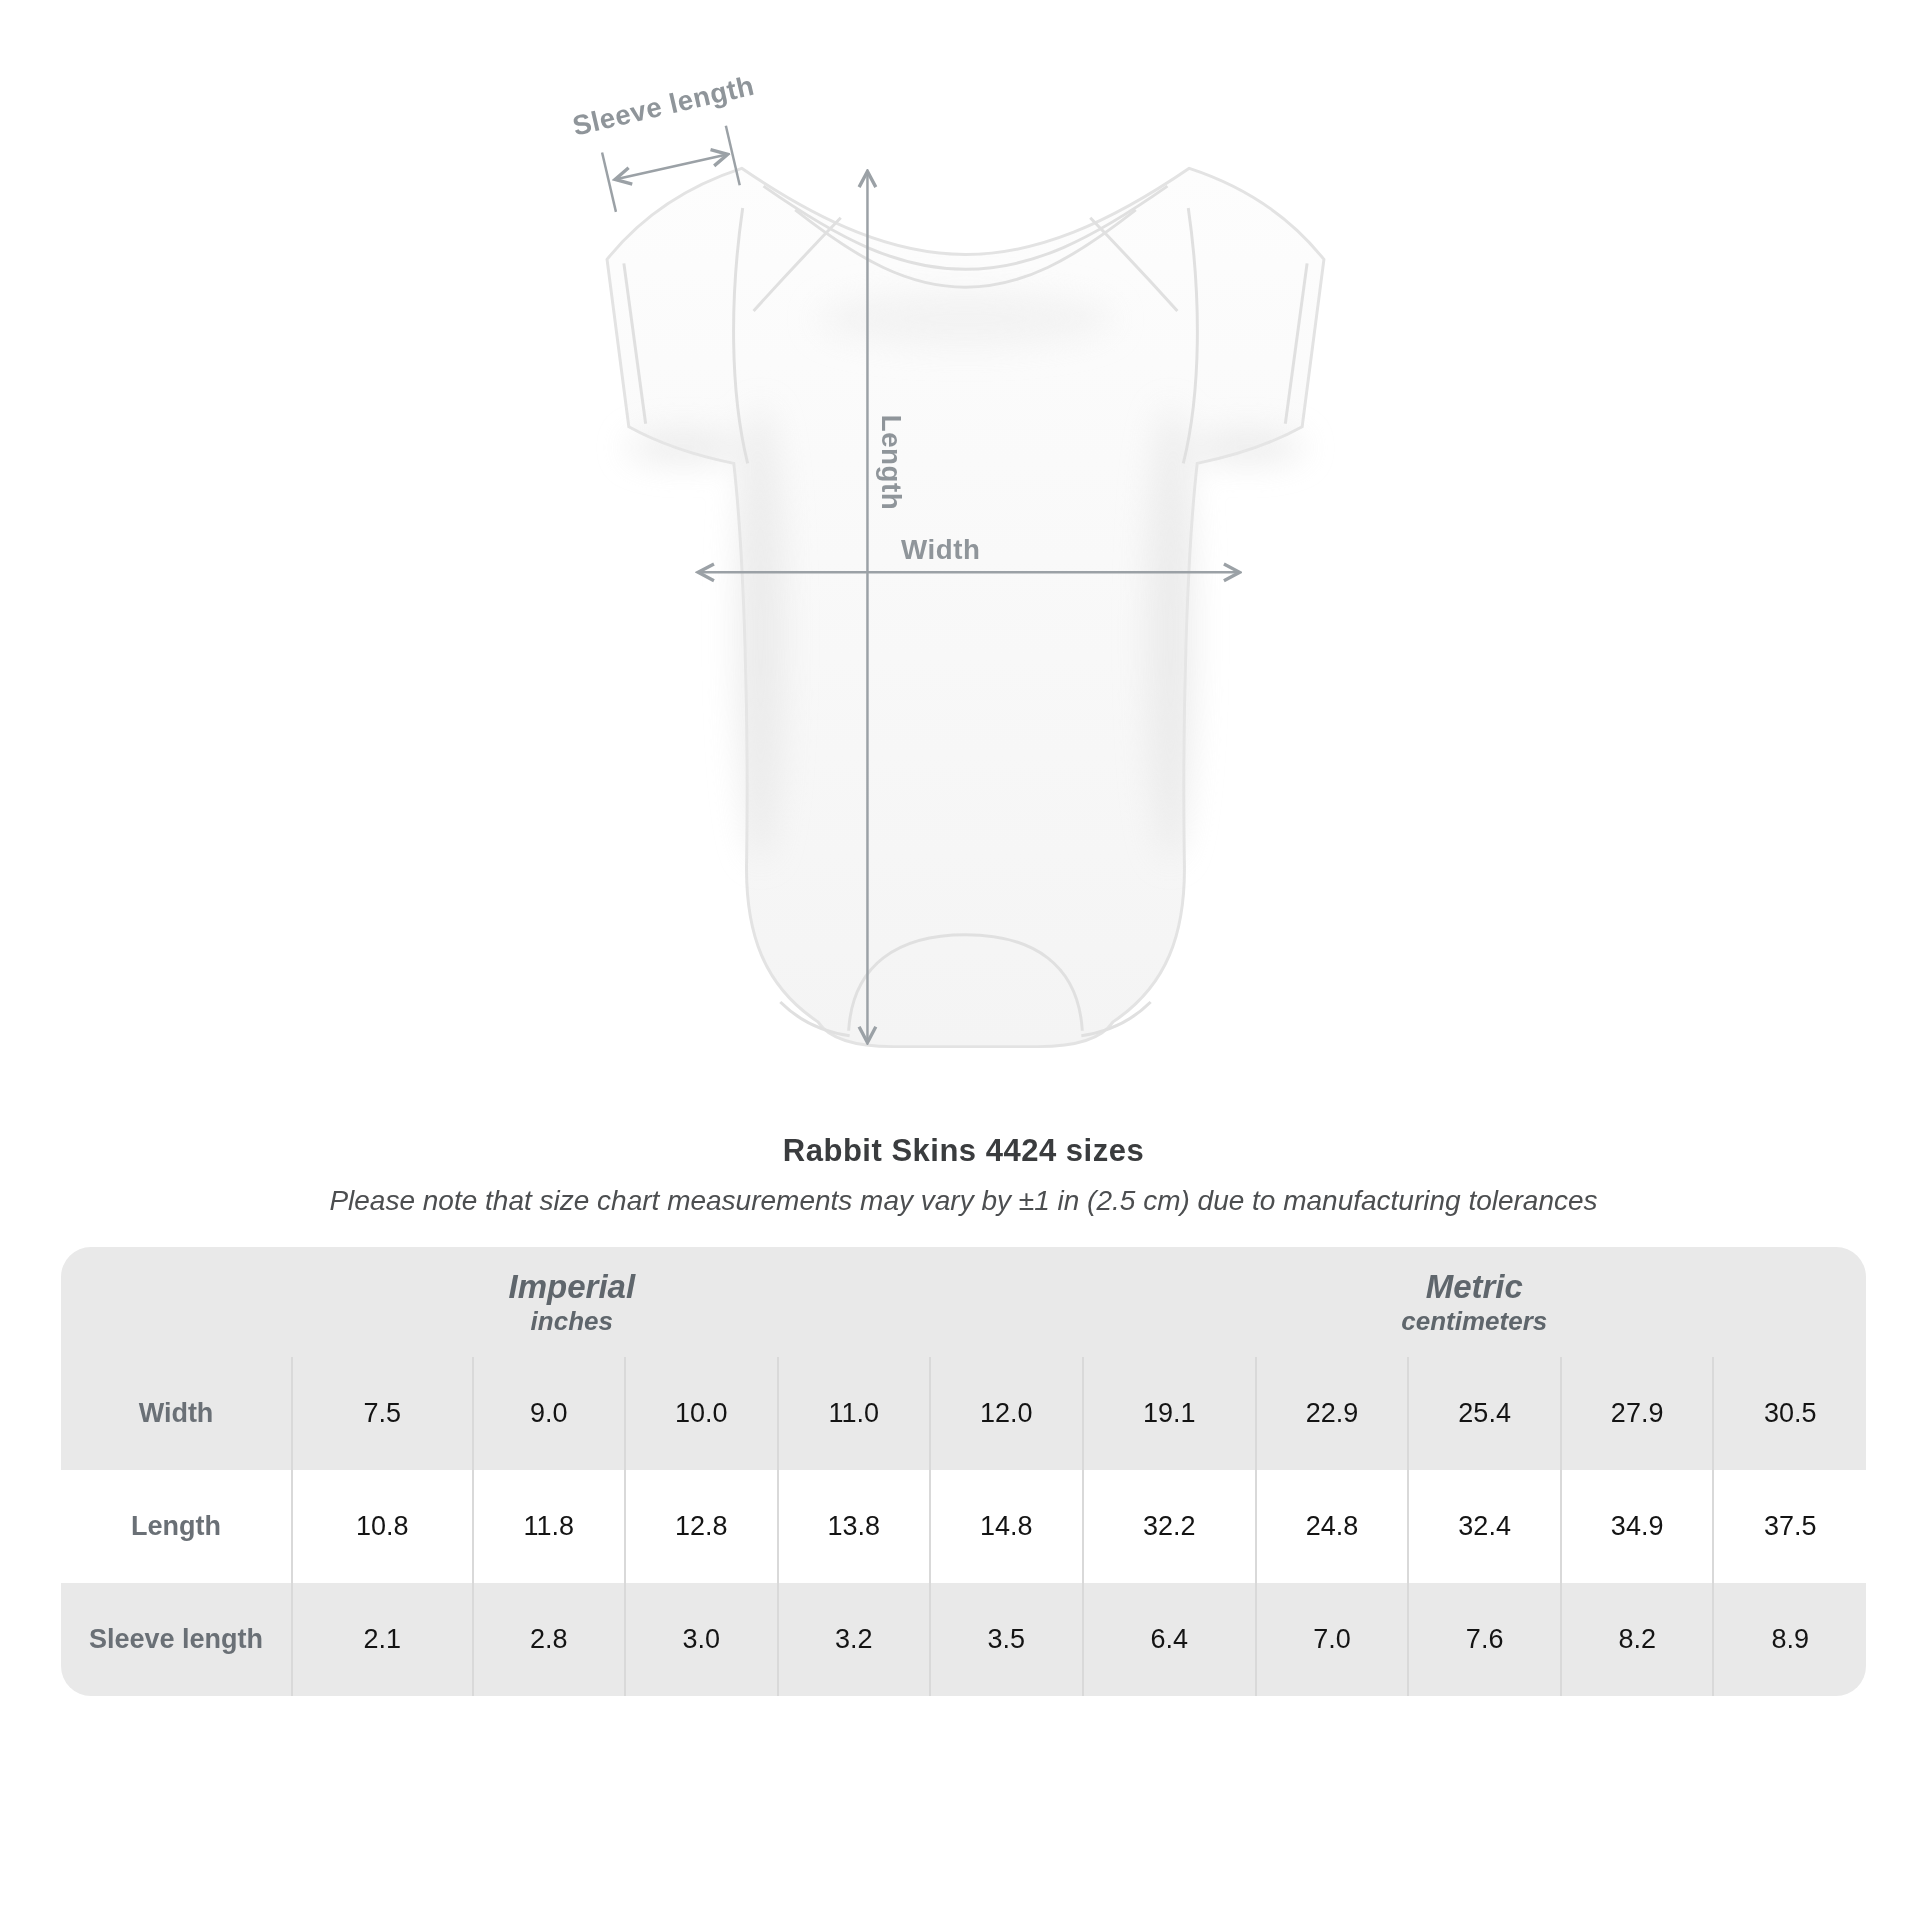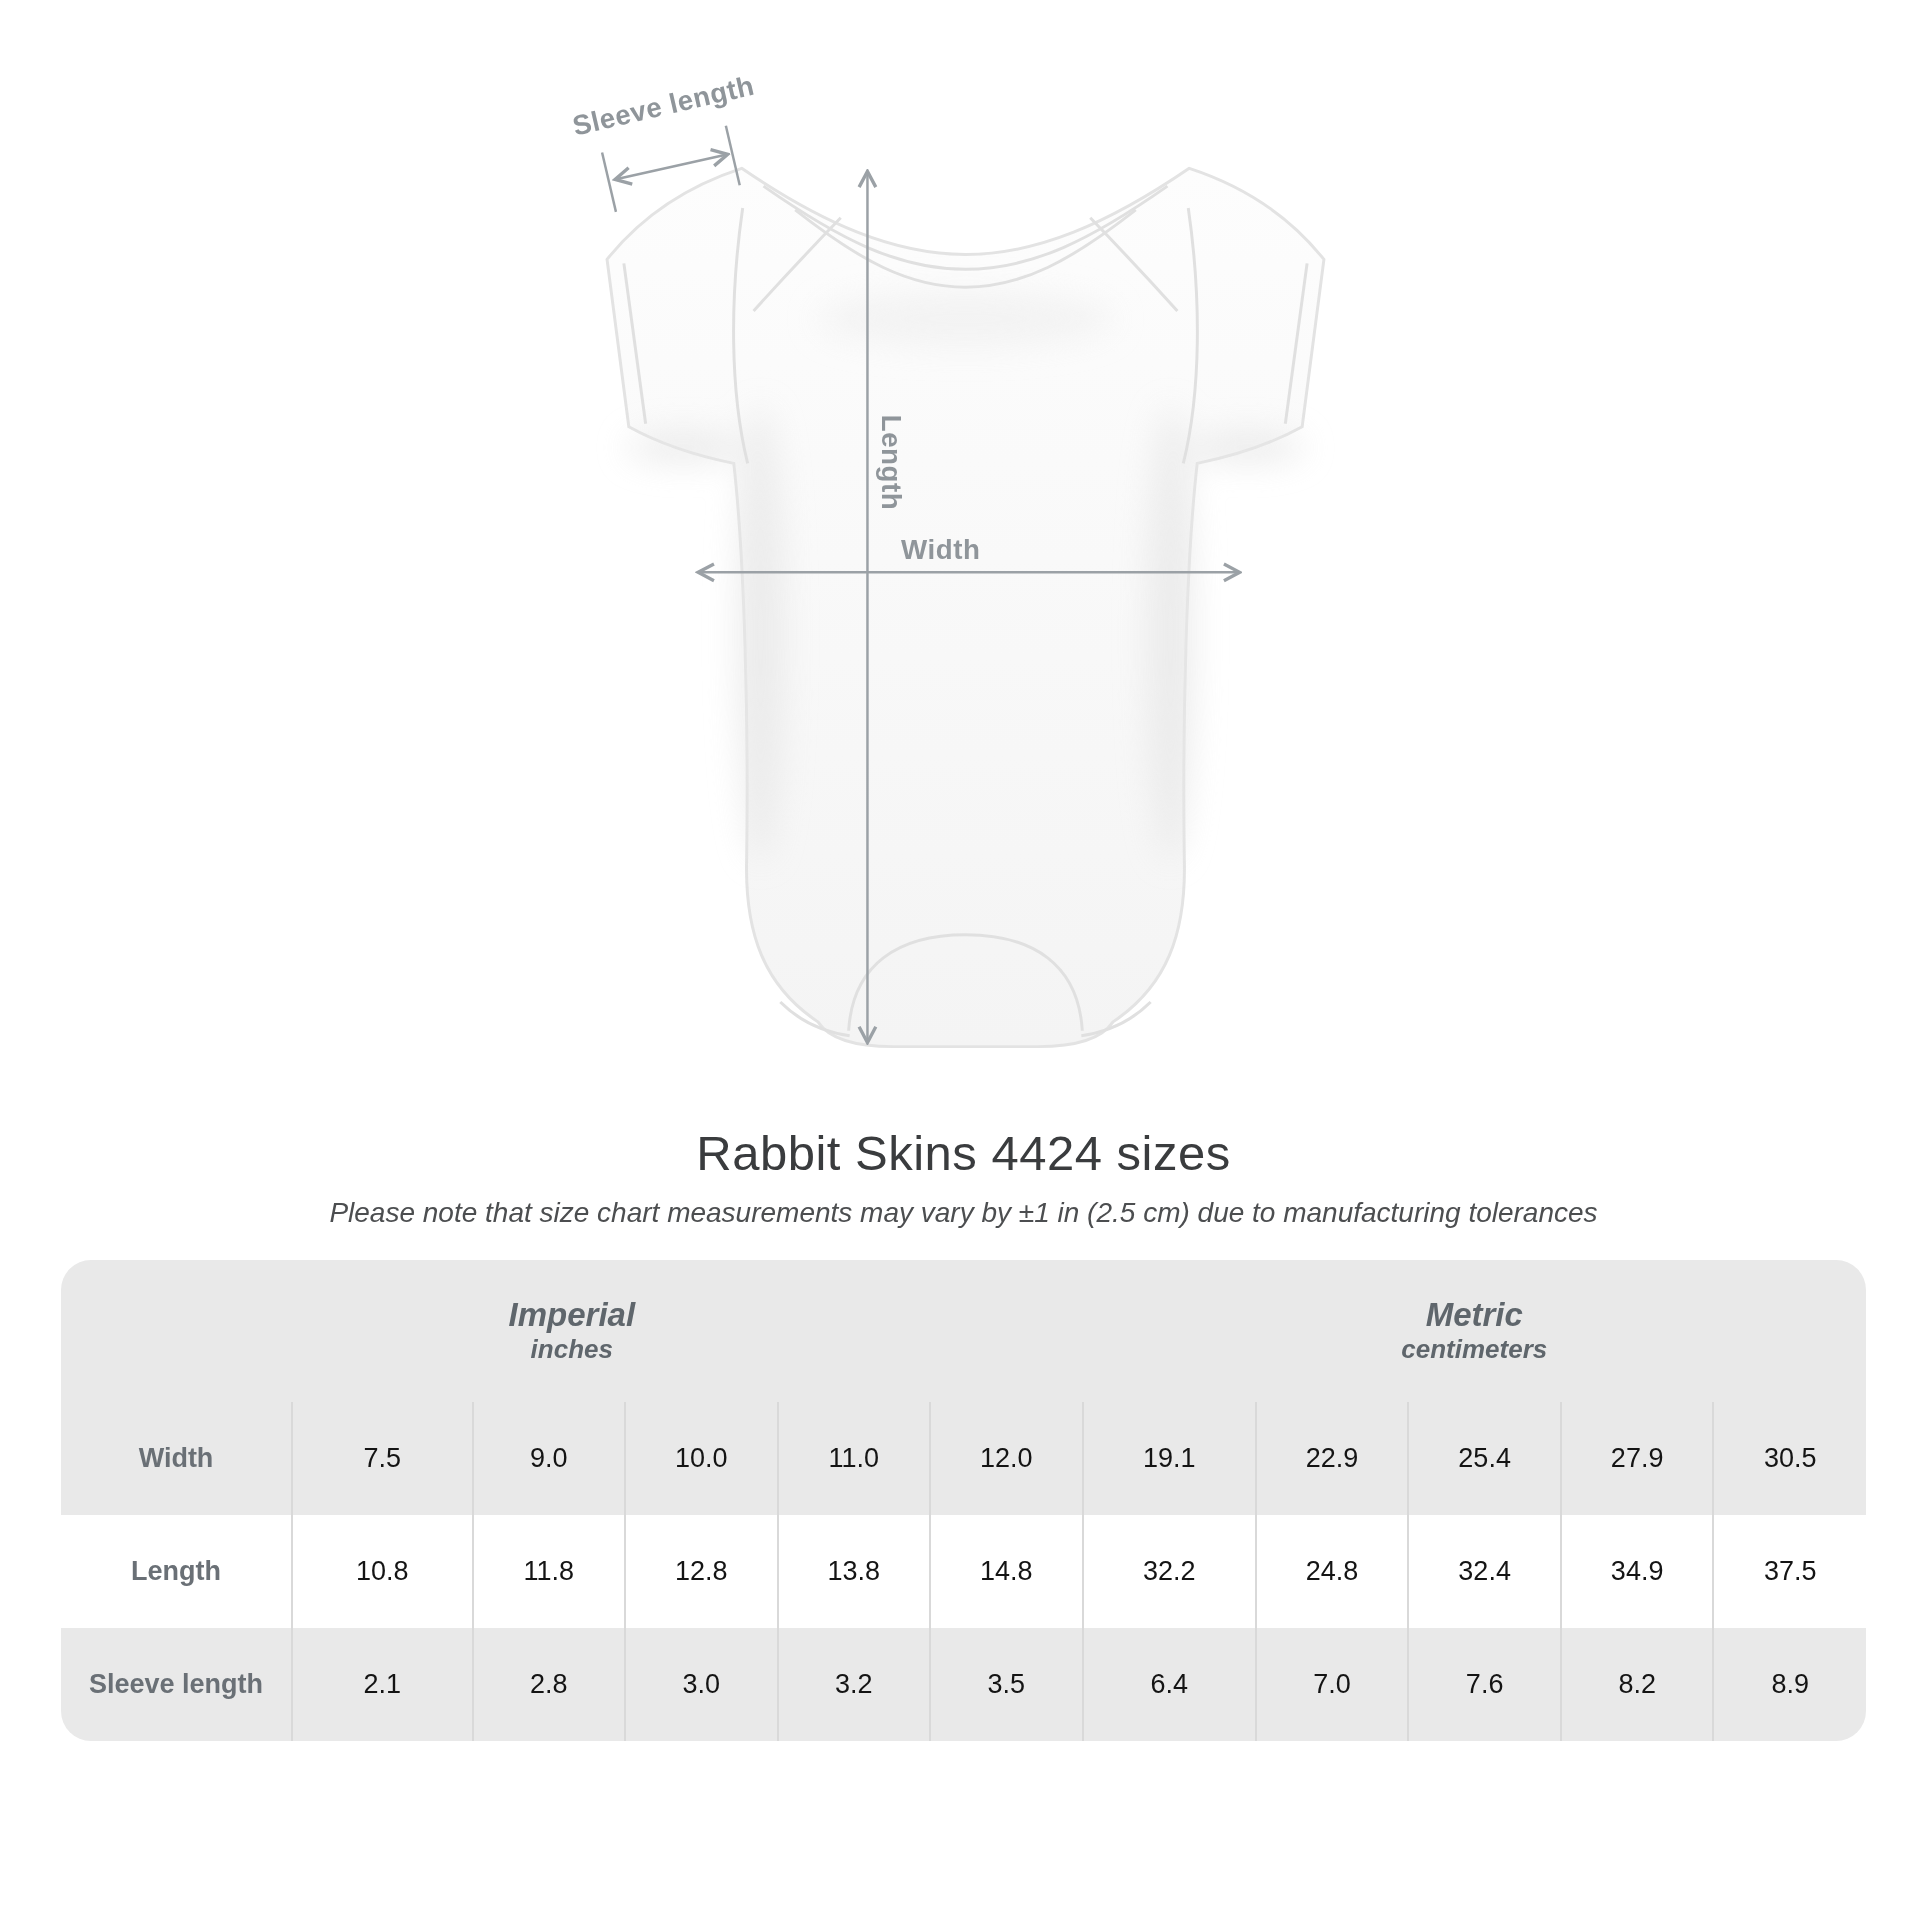--- a/index.html
+++ b/index.html
@@ -8,33 +8,33 @@
     font-family:"Liberation Sans",sans-serif;overflow:hidden;
     -webkit-font-smoothing:antialiased;
   }
   
   .figure{position:relative;width:1927px;height:1109px;}
   .figure svg{display:block;width:1927px;height:1109px;}
   .dim-label{font-weight:bold;font-size:28px;fill:#8f959a;letter-spacing:.5px;}
   
   .title-block{text-align:center;}
   h1.page-title{
-    margin:16px 0 0 0;font-size:49px;line-height:1.15;color:#3a3c3e;
-    font-weight:normal;letter-spacing:0.5px;
+    margin:24px 0 0 0;font-size:31px;line-height:1.15;color:#3a3c3e;
+    font-weight:bold;letter-spacing:0.5px;
   }
   .subtitle{
     margin:14px 0 0 0;font-size:28px;line-height:1.3;color:#4c4e50;
     font-style:italic;
   }
   
   .table-wrap{
     margin:28px 61px 0 61px;background:#e9e9e9;border-radius:30px;overflow:hidden;
   }
   table.size-table{width:100%;border-collapse:collapse;table-layout:fixed;}
-  .band th{height:110px;vertical-align:middle;text-align:center;padding:16px;}
+  .band th{height:110px;vertical-align:middle;text-align:center;padding:0;}
   .section-title{font-size:33px;font-weight:bold;font-style:italic;color:#5f666c;}
   .section-unit{font-size:26px;font-style:italic;color:#5f666c;}
   tr.cols th{
     background:#ffffff;height:111px;vertical-align:middle;text-align:center;
     font-size:27px;font-weight:bold;color:#6a7076;white-space:pre-line;line-height:1.3;padding:0;
   }
   tbody td{
     height:113px;vertical-align:middle;text-align:center;
     font-size:27px;color:#141414;font-weight:normal;padding:0;
   }

